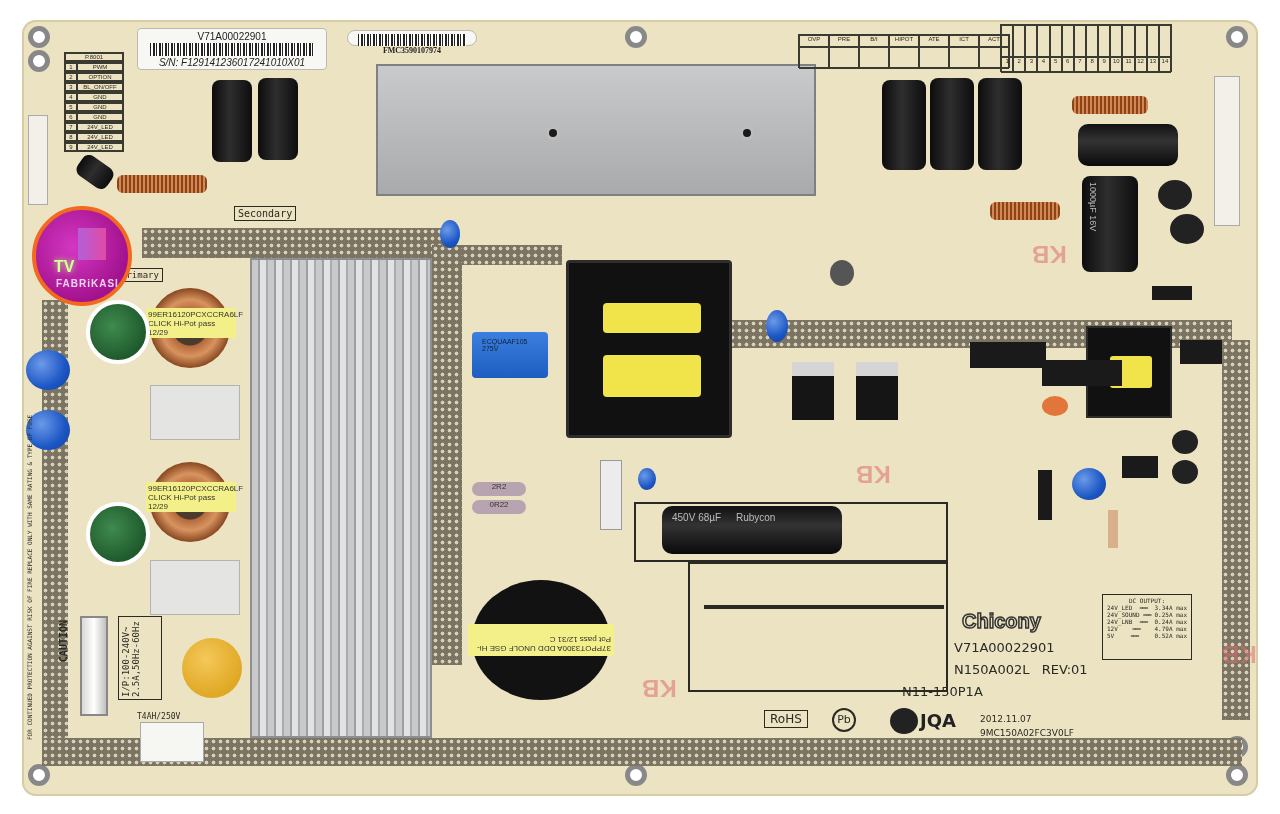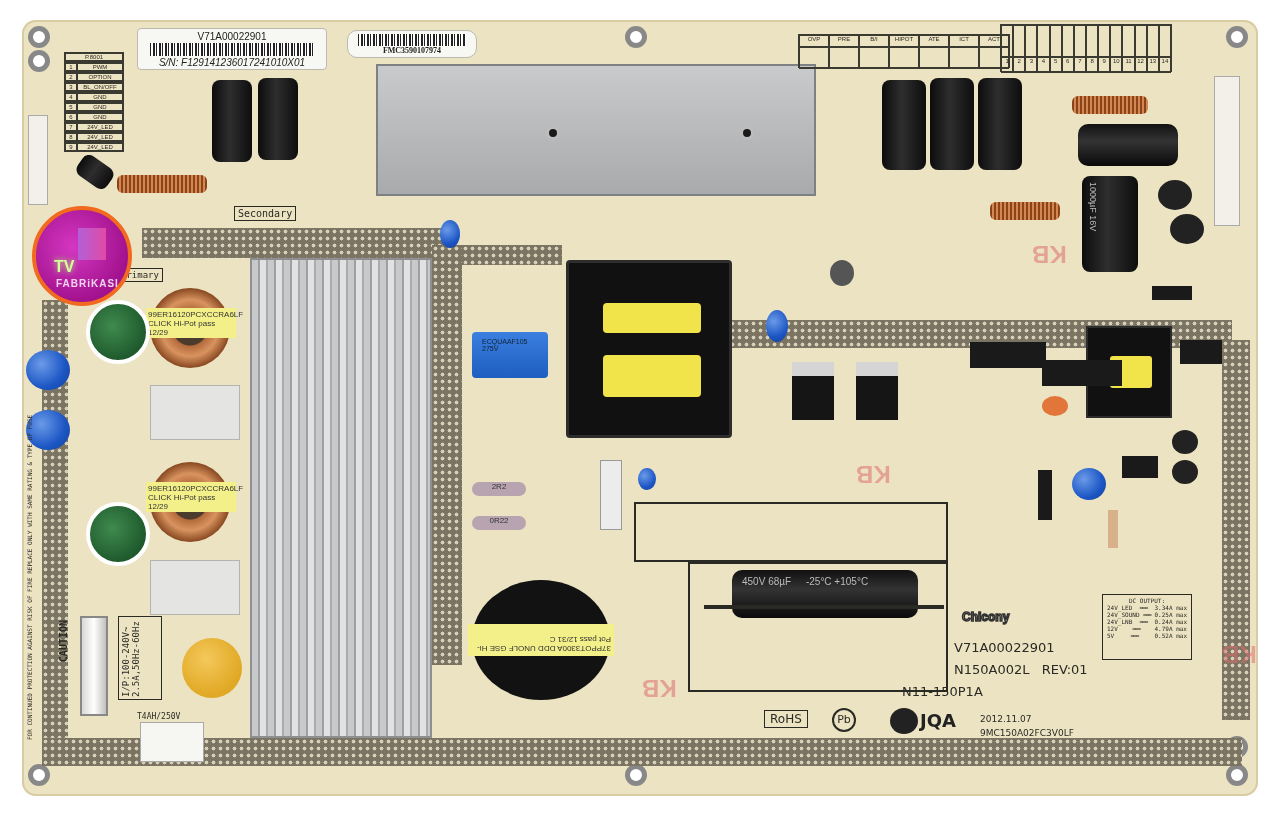--- a/index.html
+++ b/index.html
@@ -54,21 +54,21 @@
   <div class="abs mesh" style="left:1200px;top:320px;width:28px;height:380px;"></div>
   <div class="abs mesh" style="left:20px;top:280px;width:26px;height:450px;"></div>
   <div class="abs mesh" style="left:20px;top:718px;width:1200px;height:28px;"></div>
 
   <div class="abs label-white" style="left:115px;top:8px;width:190px;height:42px;border-radius:4px;">
     <div style="font-size:10px;margin-top:2px;">V71A00022901</div>
     <div style="height:13px;margin:1px 12px;background:repeating-linear-gradient(90deg,#222 0 1px,#fff 1px 3px,#222 3px 5px,#fff 5px 6px);"></div>
     <div style="font-size:10px;font-style:italic;">S/N: F1291412360172410​10X01</div>
   </div>
 
-  <div class="abs label-white" style="left:325px;top:10px;width:130px;height:28px;border-radius:10px;">
+  <div class="abs label-white" style="left:325px;top:10px;width:130px;height:16px;border-radius:10px;">
     <div style="height:12px;margin:3px 10px 0;background:repeating-linear-gradient(90deg,#222 0 1px,#fff 1px 3px,#222 3px 5px,#fff 5px 6px);"></div>
     <div style="font-size:8px;font-family:'Liberation Serif',serif;font-weight:bold;">FMC3590107974</div>
   </div>
 
   <div class="abs" style="left:42px;top:32px;width:60px;">
     <div class="table-grid" style="grid-template-columns:1fr;">
       <div>P.8001</div>
     </div>
     <div id="left-pin-rows">
         <div class="table-grid" style="grid-template-columns: 12px 1fr;">
@@ -175,30 +175,30 @@
     <div class="abs" style="left:22px;top:28px;width:42px;height:32px;background:#f1e34a;border-radius:3px;"></div>
   </div>
 
   <div class="abs" style="left:770px;top:342px;width:42px;height:58px;background:#151515;border-top:14px solid #d5d5d5;"></div>
   <div class="abs" style="left:834px;top:342px;width:42px;height:58px;background:#151515;border-top:14px solid #d5d5d5;"></div>
 
   <div class="abs" style="left:450px;top:560px;width:138px;height:120px;background:#121212;border-radius:50%;"></div>
   <div class="abs ytape" style="left:446px;top:604px;width:146px;height:32px;padding:3px;font-size:8px;transform:rotate(180deg);">37PPOT3300A DDD UNOLF GSE Hi-Pot pass 12/31 C</div>
 
   <div class="abs" style="left:450px;top:462px;width:54px;height:14px;background:#b8a4b0;border-radius:7px;color:#333;font-size:8px;text-align:center;">2R2</div>
-  <div class="abs" style="left:450px;top:480px;width:54px;height:14px;background:#b8a4b0;border-radius:7px;color:#333;font-size:8px;text-align:center;margin-top:16px;">0R22</div>
+  <div class="abs" style="left:450px;top:480px;width:54px;height:14px;background:#b8a4b0;border-radius:7px;color:#333;font-size:8px;text-align:center;">0R22</div>
 
   <div class="abs" style="left:578px;top:440px;width:22px;height:70px;background:#ececec;border:1px solid #999;"></div>
 
   <div class="abs" style="left:612px;top:482px;width:314px;height:60px;border:2px solid #2a2a24;"></div>
+  <div class="abs cap-h" style="left:640px;top:486px;width:180px;height:48px;padding:6px 10px;">
+    <span>450V 68µF</span>
+    <span style="margin-left:12px;">Rubycon</span>
+  </div>
   <div class="abs" style="left:666px;top:542px;width:260px;height:130px;border:2px solid #2a2a24;"></div>
-  <div class="abs cap-h" style="left:710px;top:550px;width:186px;height:48px;padding:6px 10px;">
-    <span>450V 68µF</span>
-    <span style="margin-left:12px;">-25°C +105°C</span>
-  </div>
 
   <div class="abs cap-black" style="left:860px;top:60px;width:44px;height:90px;"></div>
   <div class="abs cap-black" style="left:908px;top:58px;width:44px;height:92px;"></div>
   <div class="abs cap-black" style="left:956px;top:58px;width:44px;height:92px;"></div>
   <div class="abs coil" style="left:1050px;top:76px;width:76px;height:18px;"></div>
   <div class="abs cap-h" style="left:1056px;top:104px;width:100px;height:42px;"></div>
   <div class="abs coil" style="left:968px;top:182px;width:70px;height:18px;"></div>
   <div class="abs cap-black" style="left:1060px;top:156px;width:56px;height:96px;padding:6px;">
     <div style="writing-mode:vertical-rl;font-size:9px;color:#bbb;">1000µF 16V</div>
   </div>
@@ -291,21 +291,21 @@
           <span>4.79A max</span>
         </div>
         <div style="display: flex; justify-content: space-between;">
           <span>5V</span>
           <span style="letter-spacing:-1px">===</span>
           <span>0.52A max</span>
         </div>
       </div>
   </div>
 
-  <div class="abs" style="left:940px;top:590px;font-size:12px;color:#ece3c3;-webkit-text-stroke:1.5px #333;font-weight:bold;">Chicony</div>
+  <div class="abs" style="left:940px;top:590px;font-size:20px;color:#ece3c3;-webkit-text-stroke:1.5px #333;font-weight:bold;">Chicony</div>
   <div class="abs silk" style="left:932px;top:620px;font-size:13px;font-family:'DejaVu Sans',sans-serif;">V71A00022901</div>
   <div class="abs silk" style="left:932px;top:642px;font-size:13px;font-family:'DejaVu Sans',sans-serif;">
     <span>N150A002L</span>
     <span style="margin-left:8px;">REV:01</span>
   </div>
   <div class="abs silk" style="left:880px;top:664px;font-size:13px;font-family:'DejaVu Sans',sans-serif;">N11-150P1A</div>
   <div class="abs silk" style="left:958px;top:694px;font-size:9px;font-family:'DejaVu Sans',sans-serif;">2012.11.07</div>
   <div class="abs silk" style="left:958px;top:708px;font-size:9px;font-family:'DejaVu Sans',sans-serif;">9MC150A02FC3V0LF</div>
 
   <div class="abs silk" style="left:742px;top:690px;border:1px solid #2a2a24;padding:1px 5px;font-size:12px;font-family:'DejaVu Sans',sans-serif;">RoHS</div>

